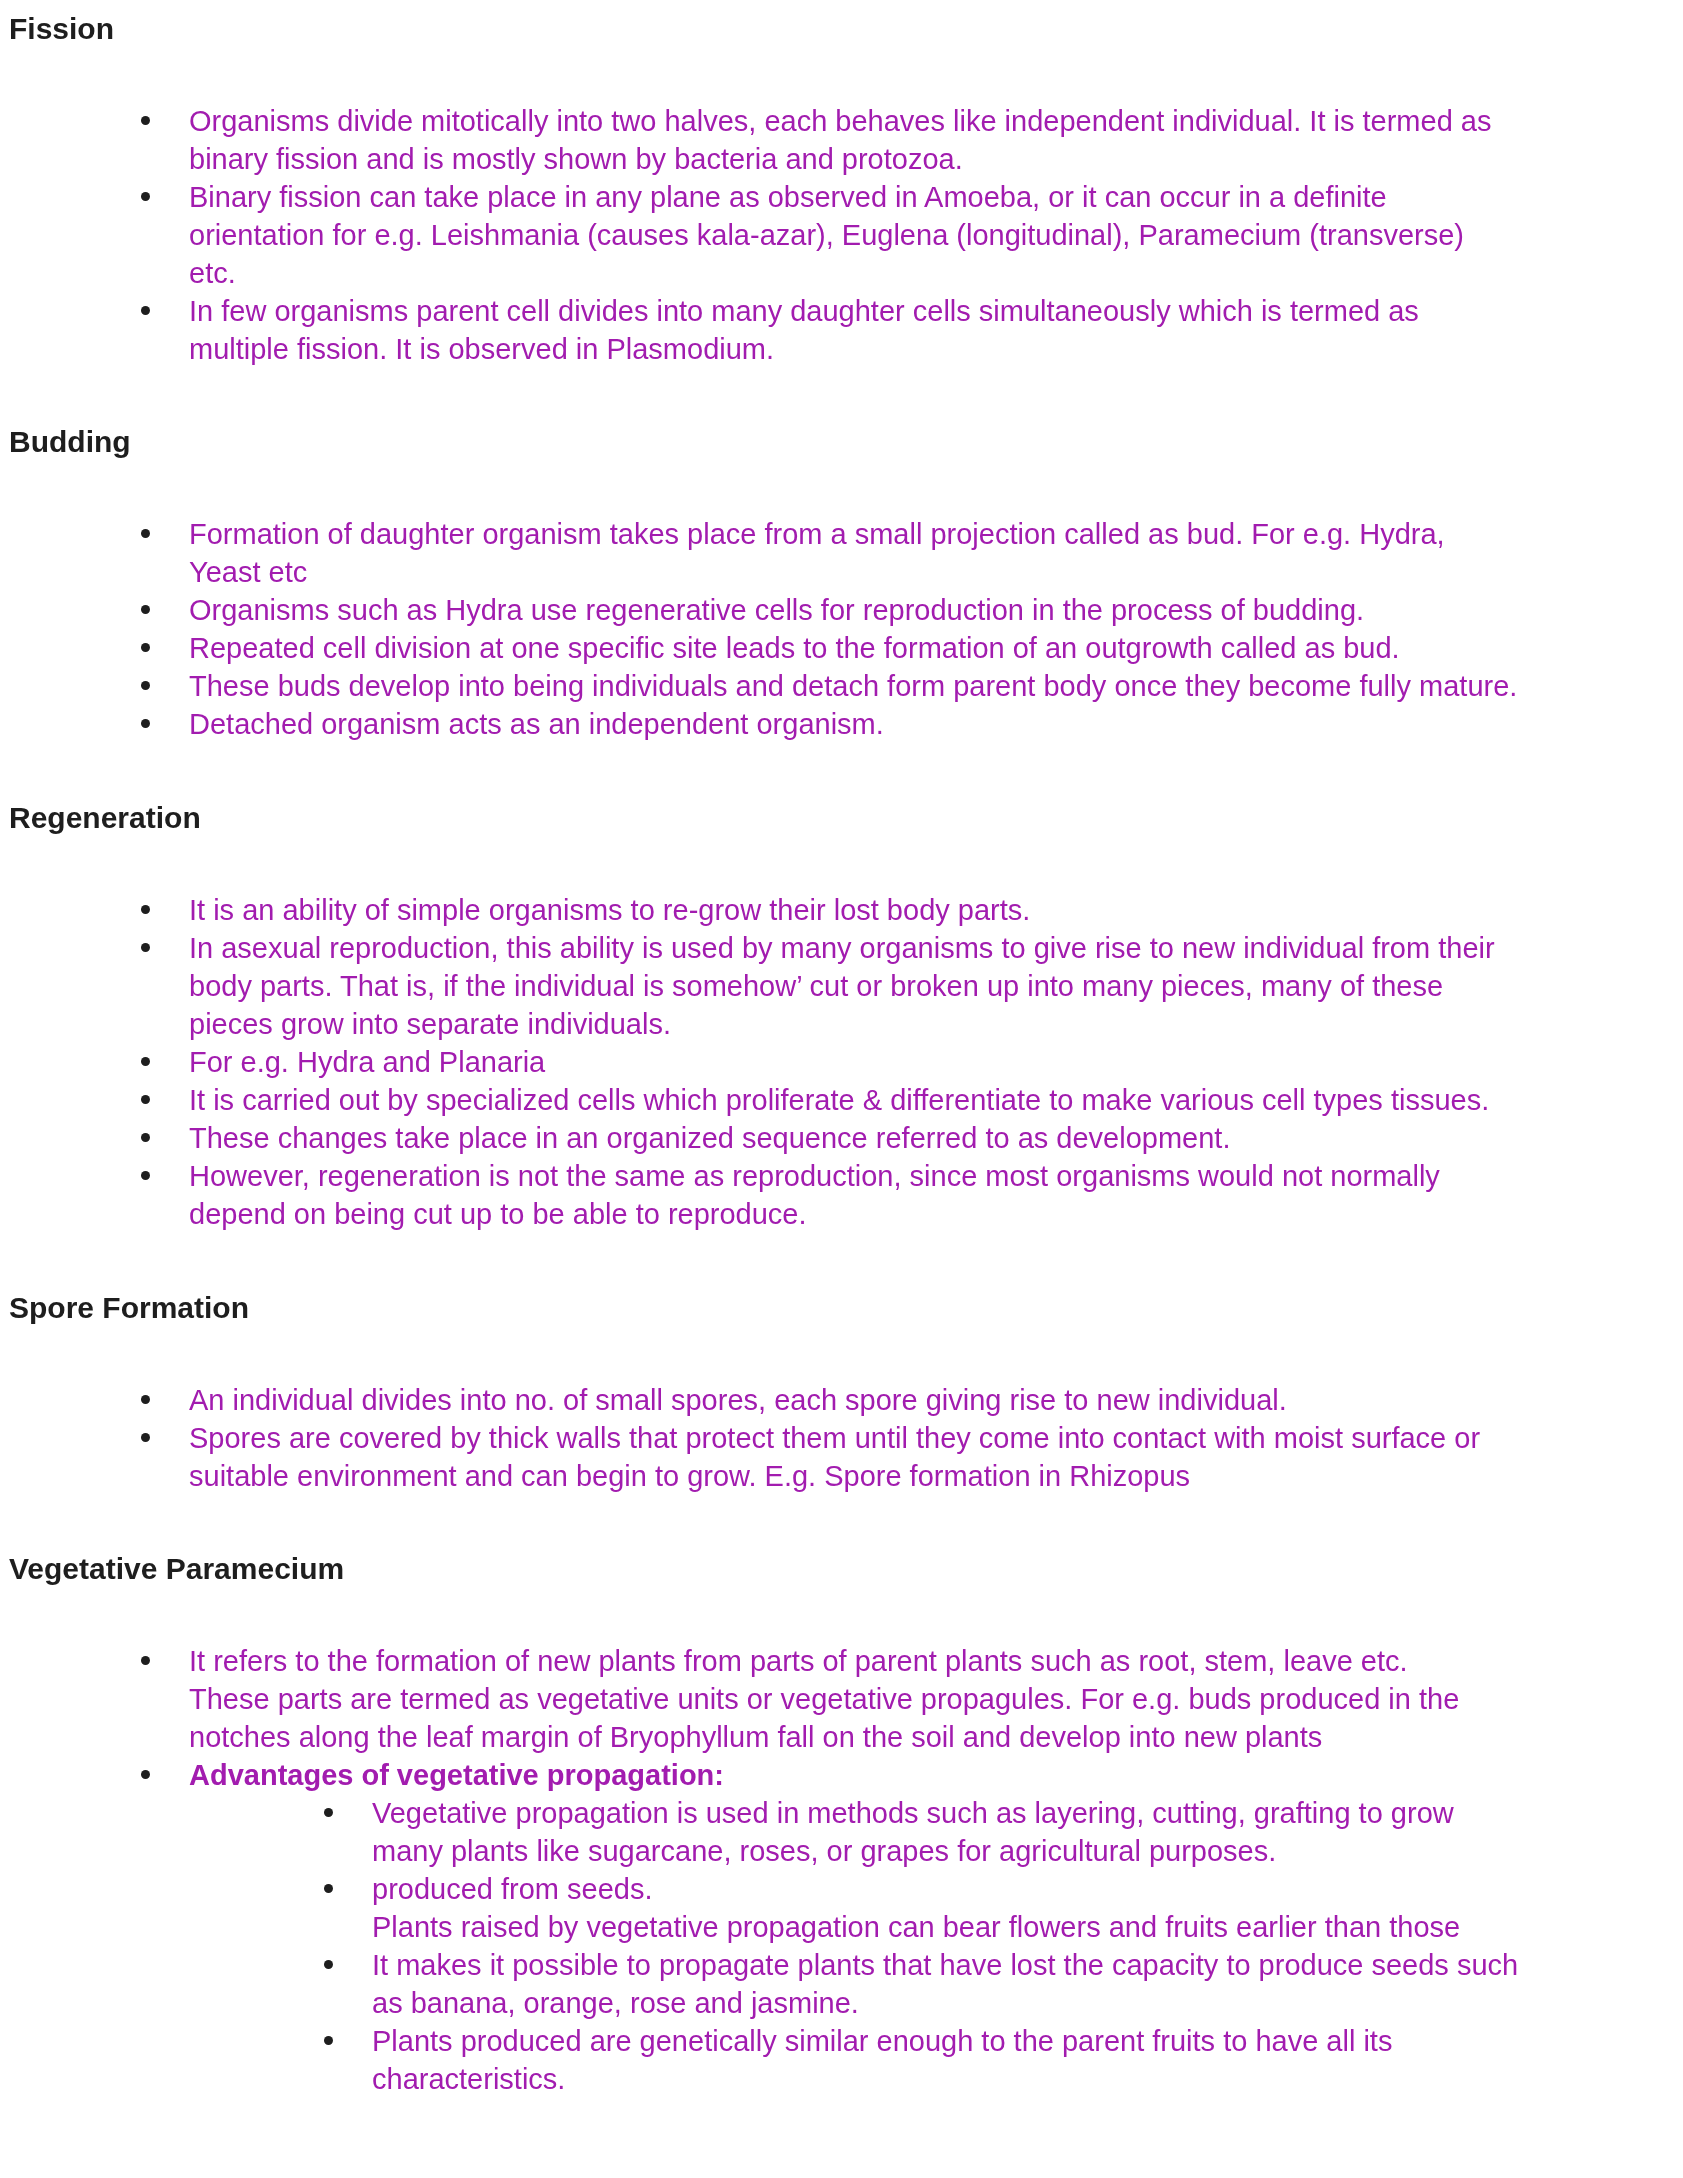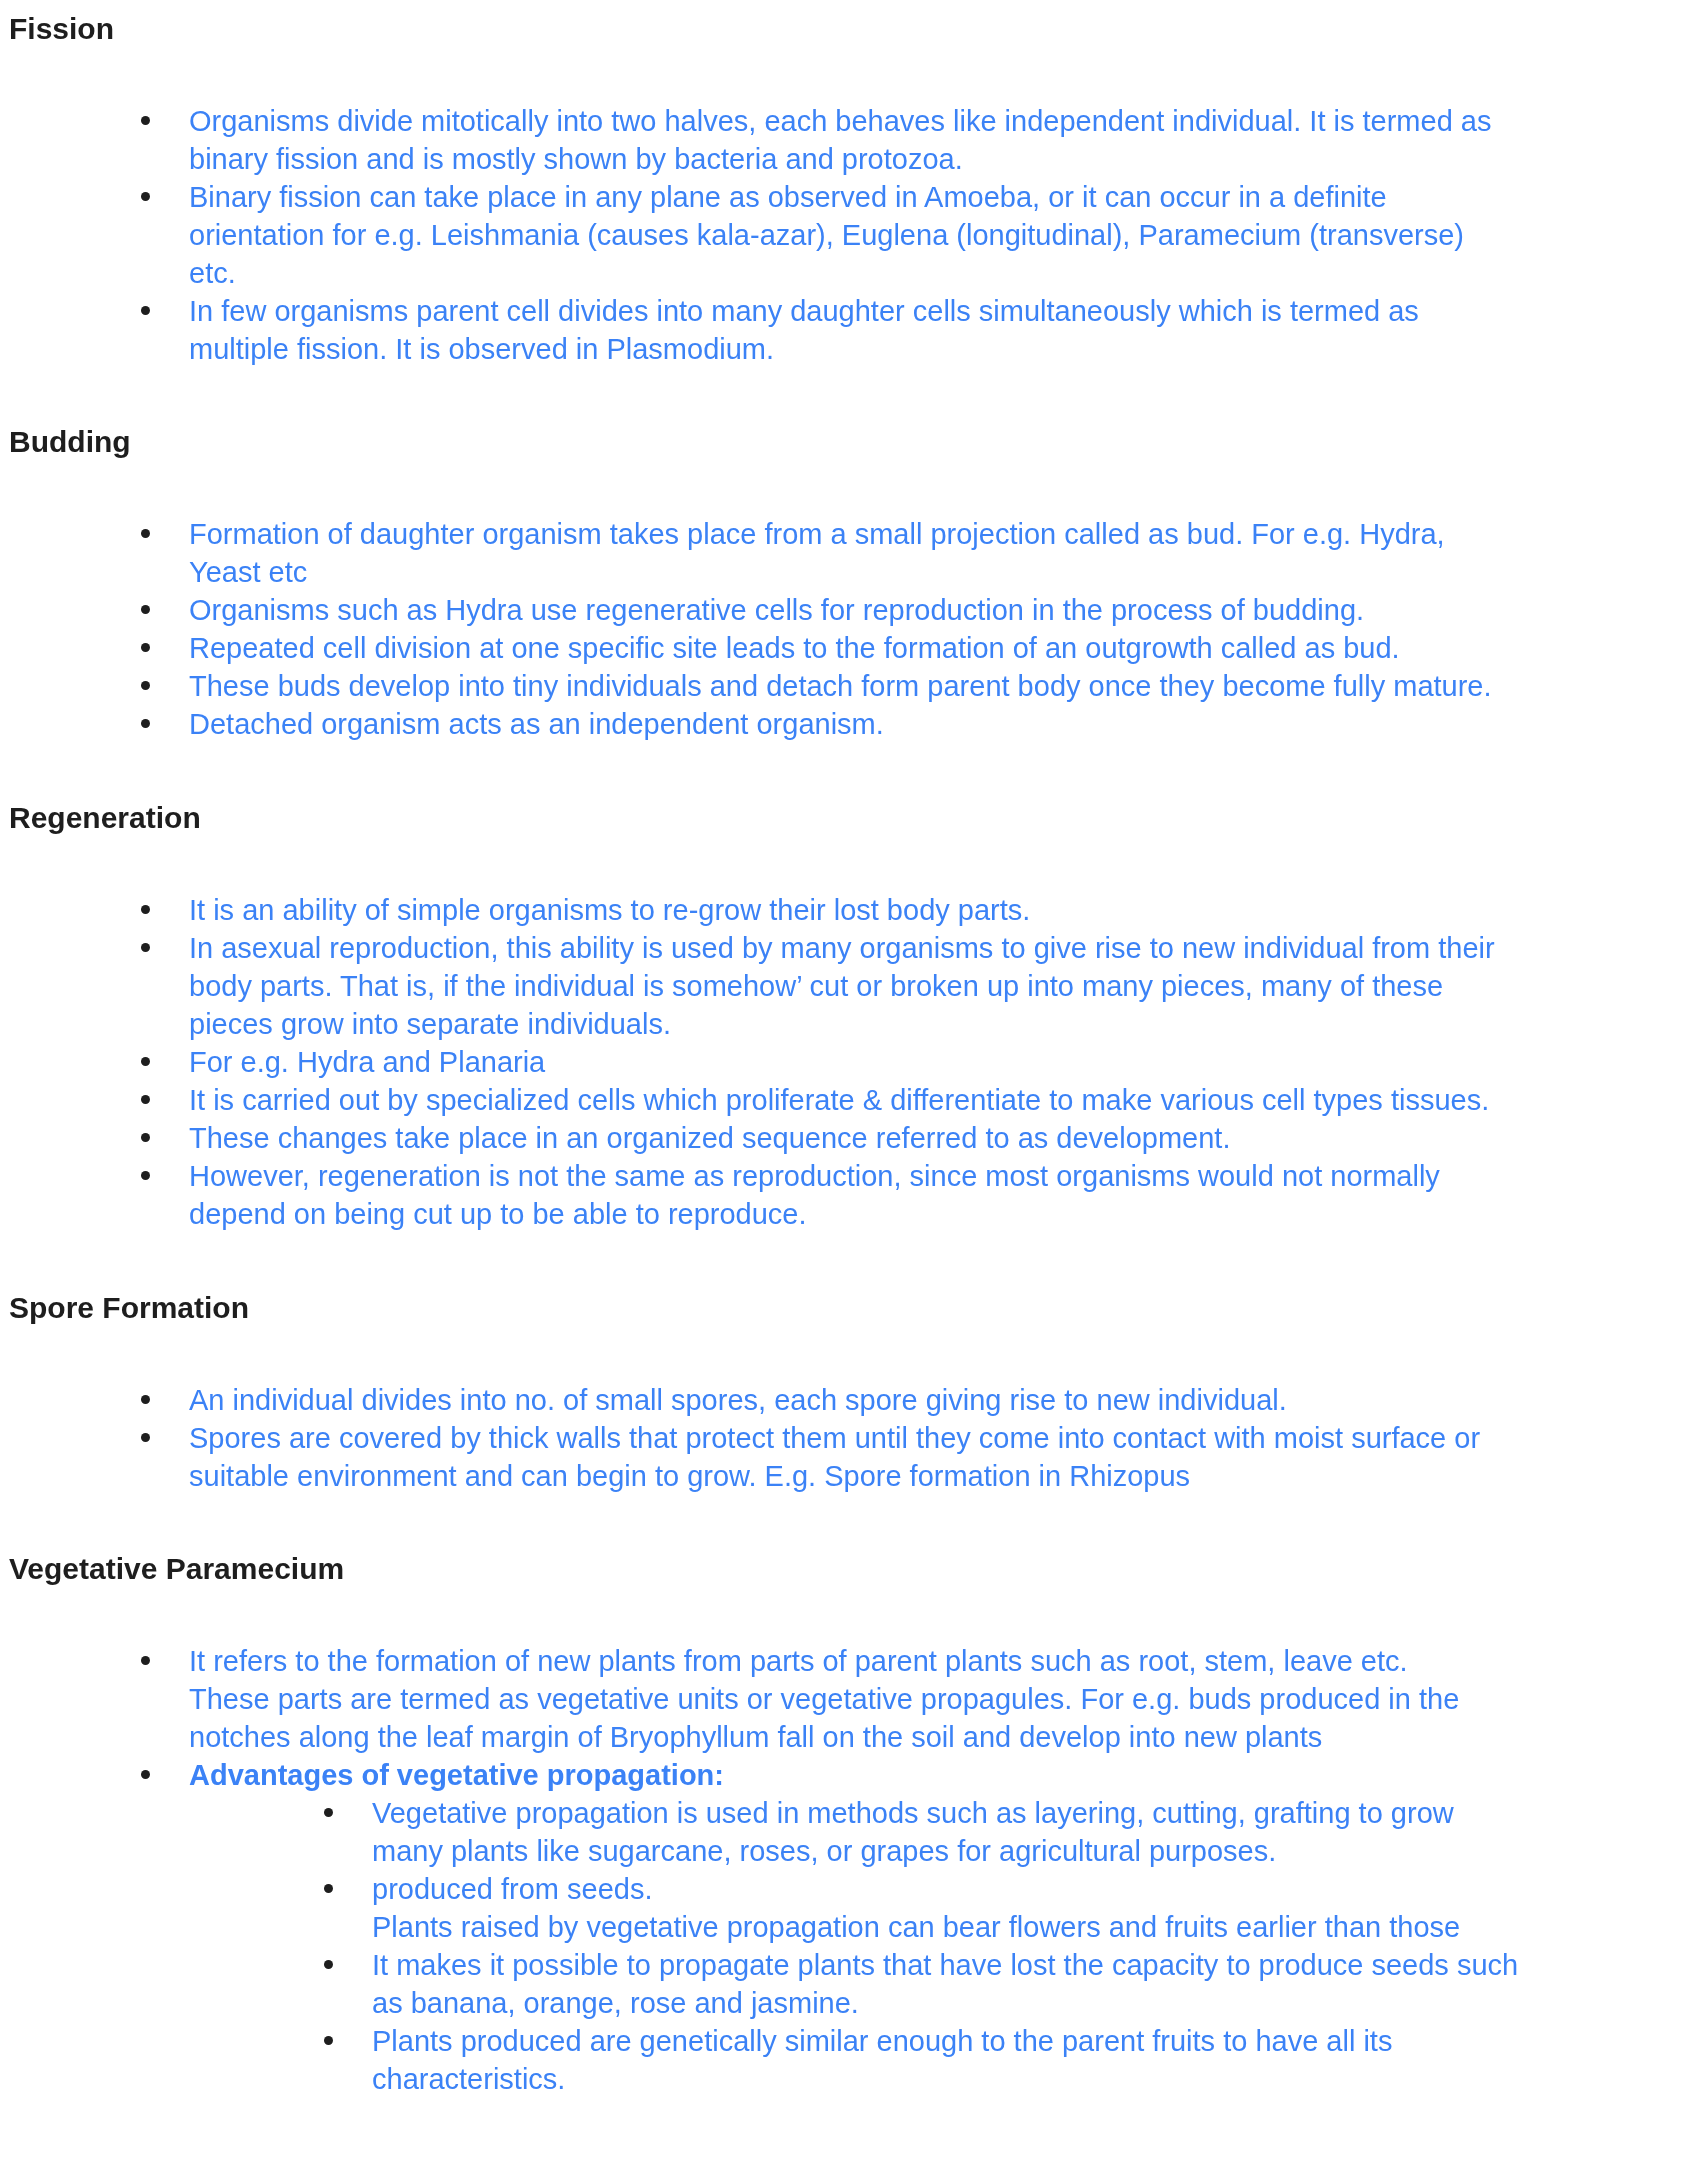--- a/index.html
+++ b/index.html
@@ -66,21 +66,21 @@
   }
   .item.sub .dot {
     left: 324px;
   }
   .line {
     display: block;
     font-size: 29px;
     line-height: 38px;
     height: 38px;
     white-space: nowrap;
-    color: #3b82f6;
+    color: #a21caf;
   }
   .bold .line {
     font-weight: bold;
   }
 </style>
 </head>
 <body>
 
 <div class="page">
 
@@ -117,21 +117,21 @@
       <li class="item">
         <span class="dot"></span>
         <span class="line">Organisms such as Hydra use regenerative cells for reproduction in the process of budding.</span>
       </li>
       <li class="item">
         <span class="dot"></span>
         <span class="line">Repeated cell division at one specific site leads to the formation of an outgrowth called as bud.</span>
       </li>
       <li class="item">
         <span class="dot"></span>
-        <span class="line">These buds develop into tiny individuals and detach form parent body once they become fully mature.</span>
+        <span class="line">These buds develop into being individuals and detach form parent body once they become fully mature.</span>
       </li>
       <li class="item">
         <span class="dot"></span>
         <span class="line">Detached organism acts as an independent organism.</span>
       </li>
     </ul>
   </section>
 
   <section class="section" style="top:799px;">
     <h2 class="heading">Regeneration</h2>

